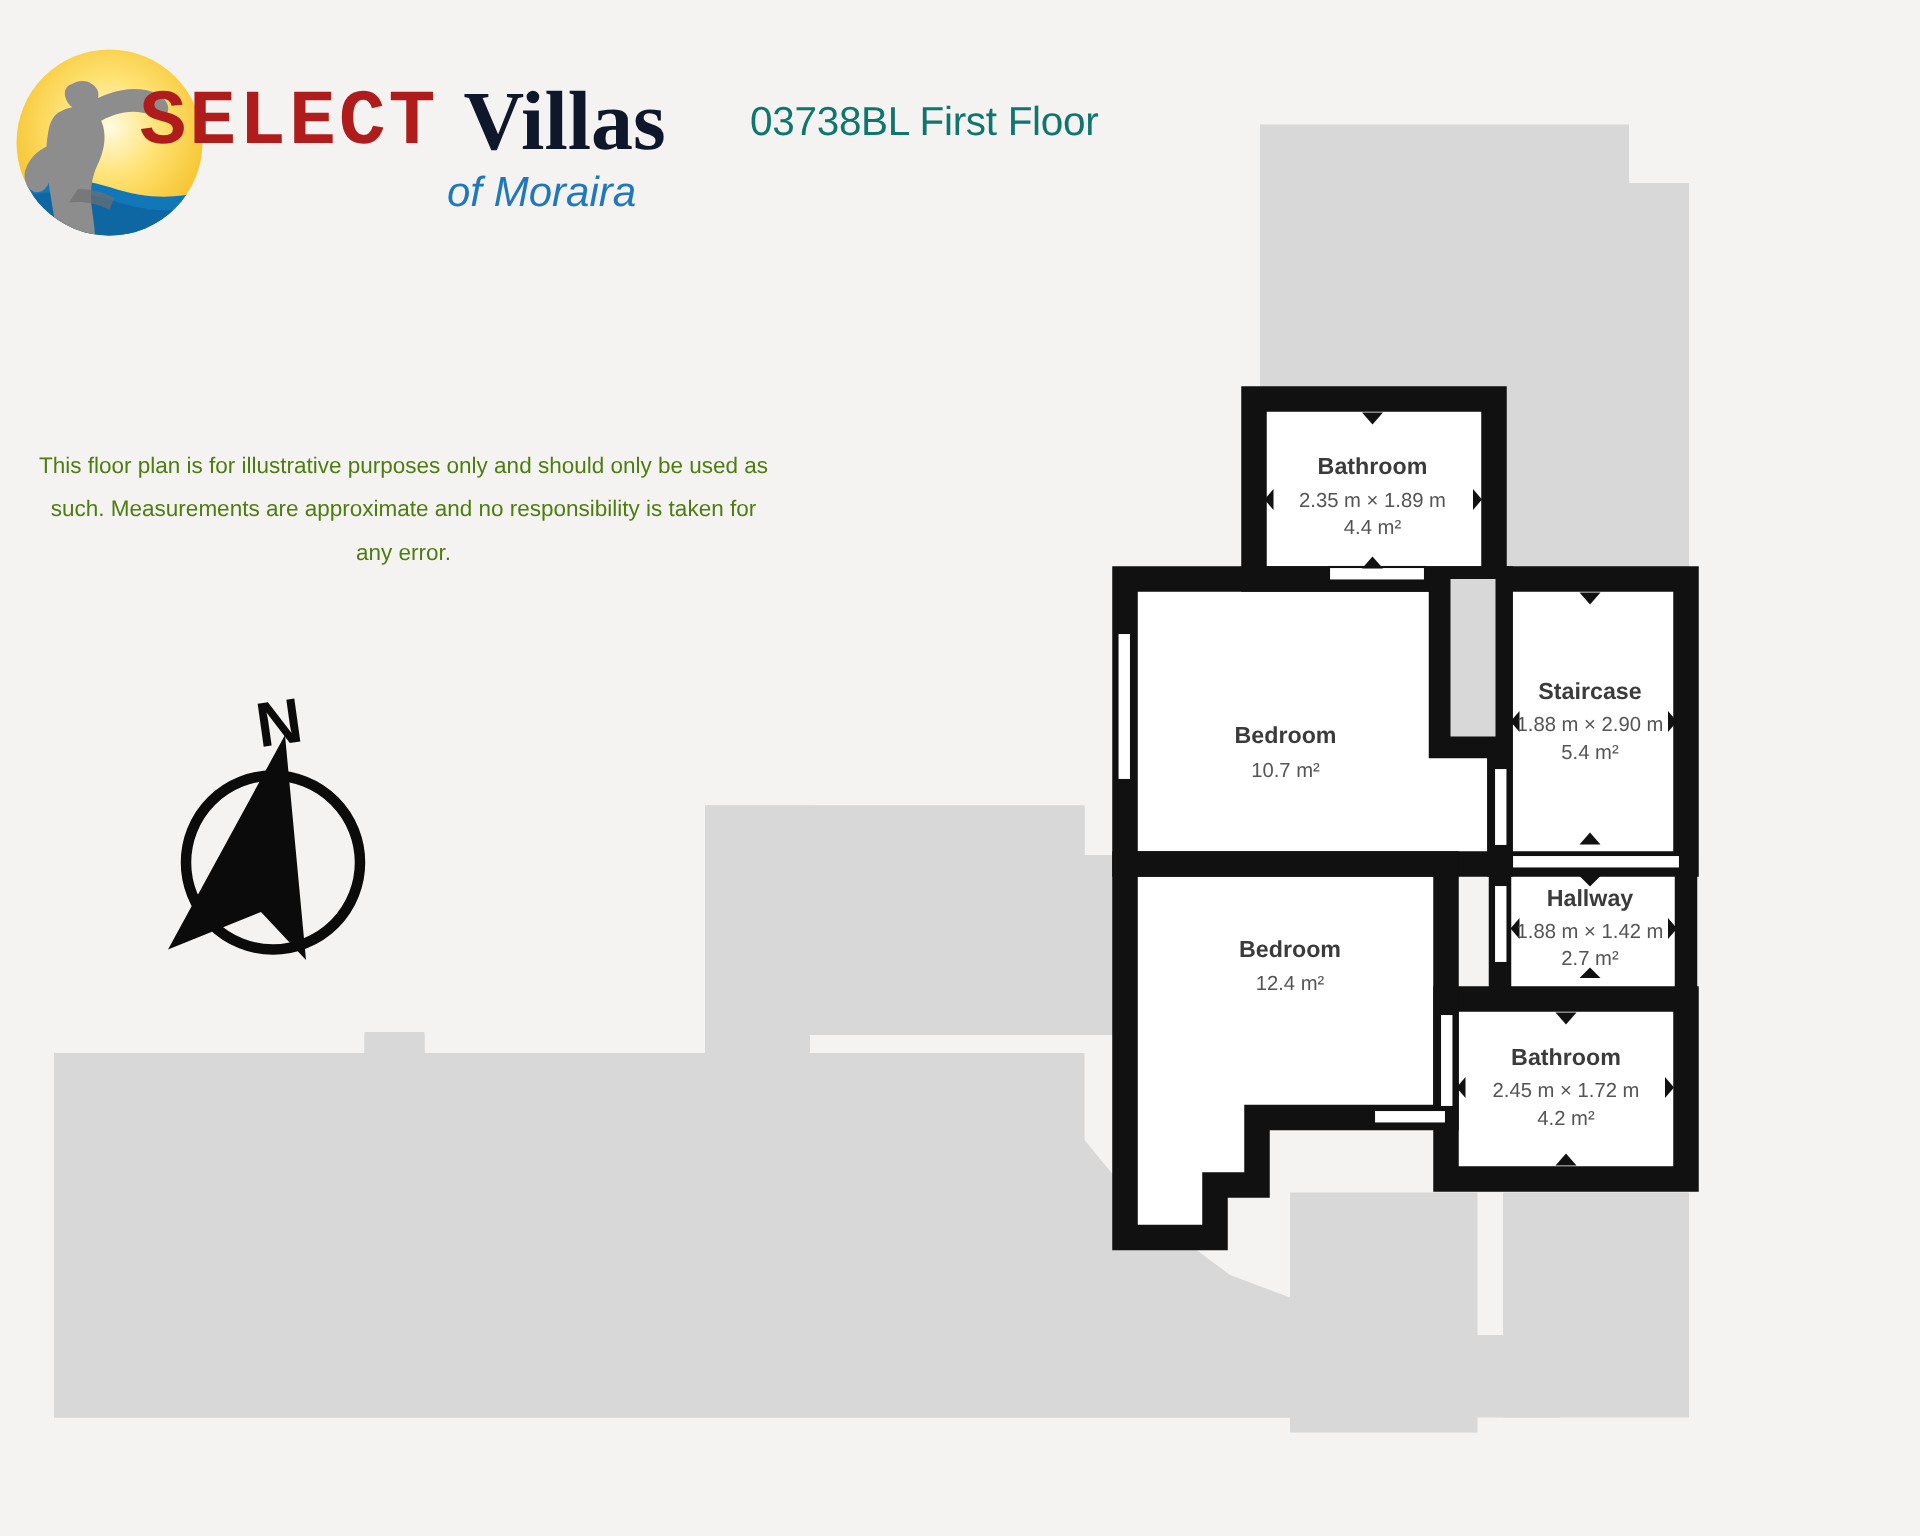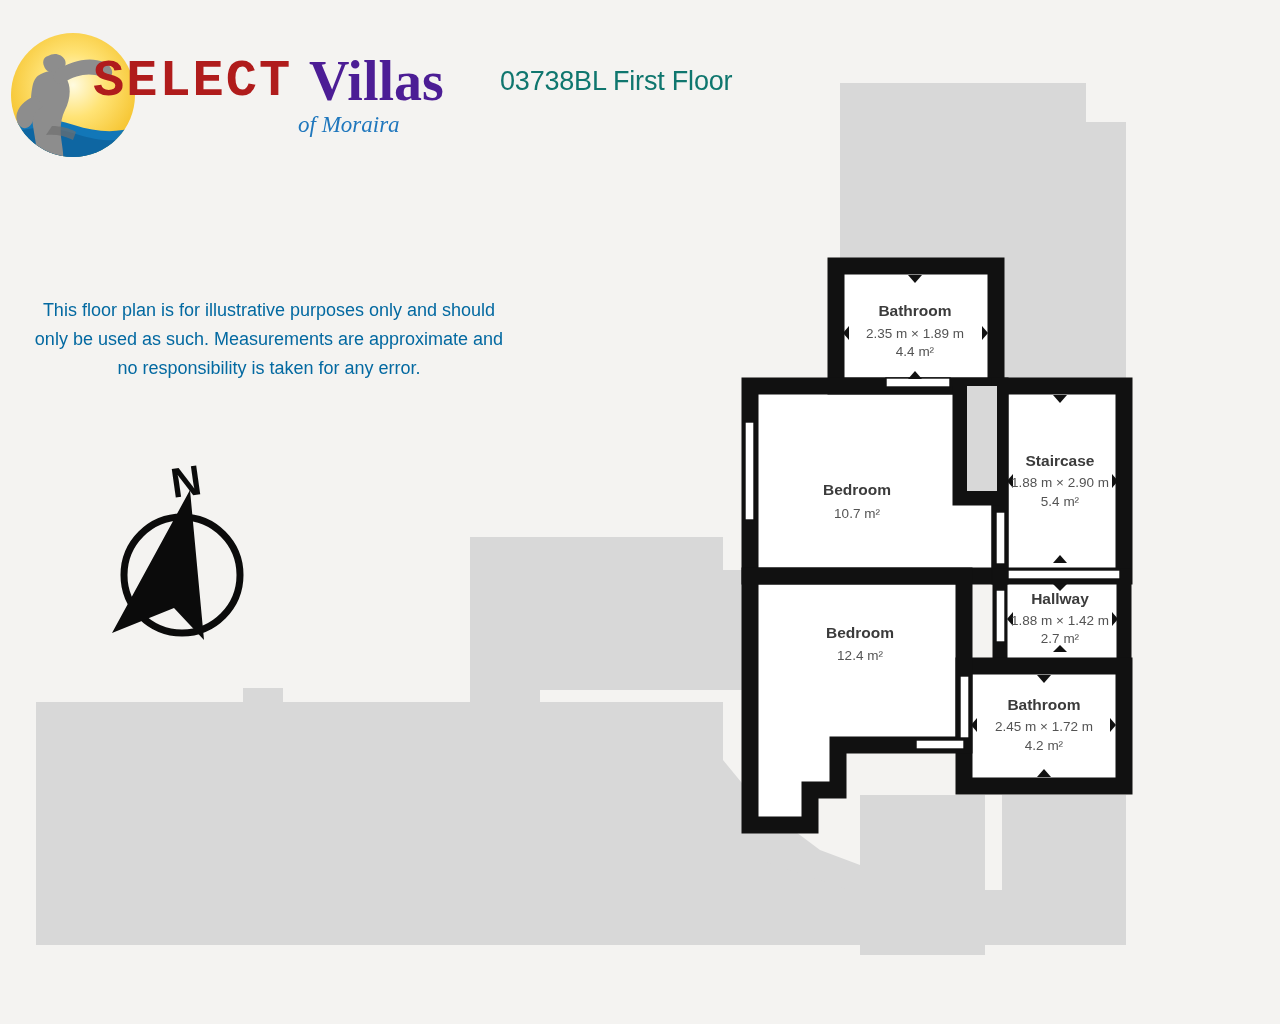--- a/index.html
+++ b/index.html
@@ -49,29 +49,29 @@
     letter-spacing: 2px;
   }
   .logo-villas {
     position: absolute;
     left: 216px;
     top: -3px;
     font-family: "Liberation Serif", serif;
     font-size: 56px;
     font-weight: bold;
     font-style: normal;
-    color: #4c1d95;
+    color: #0f172a;
     text-align: right;
   }
   .logo-moraira {
     position: absolute;
     left: 205px;
     top: 60px;
-    font-family: Liberation Serif, serif;
-    font-size: 23px;
+    font-family: Liberation Sans, sans-serif;
+    font-size: 28px;
     font-style: italic;
     color: #1f77bd;
   }
 
   
   #plan-title {
     position: absolute;
     left: 500px;
     top: 66px;
     font-size: 27px;
@@ -80,23 +80,23 @@
     white-space: nowrap;
   }
 
   
   #disclaimer {
     position: absolute;
     left: 24px;
     top: 296px;
     width: 490px;
     text-align: center;
-    font-size: 18px;
+    font-size: 15px;
     line-height: 29px;
-    color: #0369a1;
+    color: #4d7c0f;
   }
 
   
   #compass {
     position: absolute;
     left: 104px;
     top: 458px;
     width: 160px;
     height: 195px;
   }

